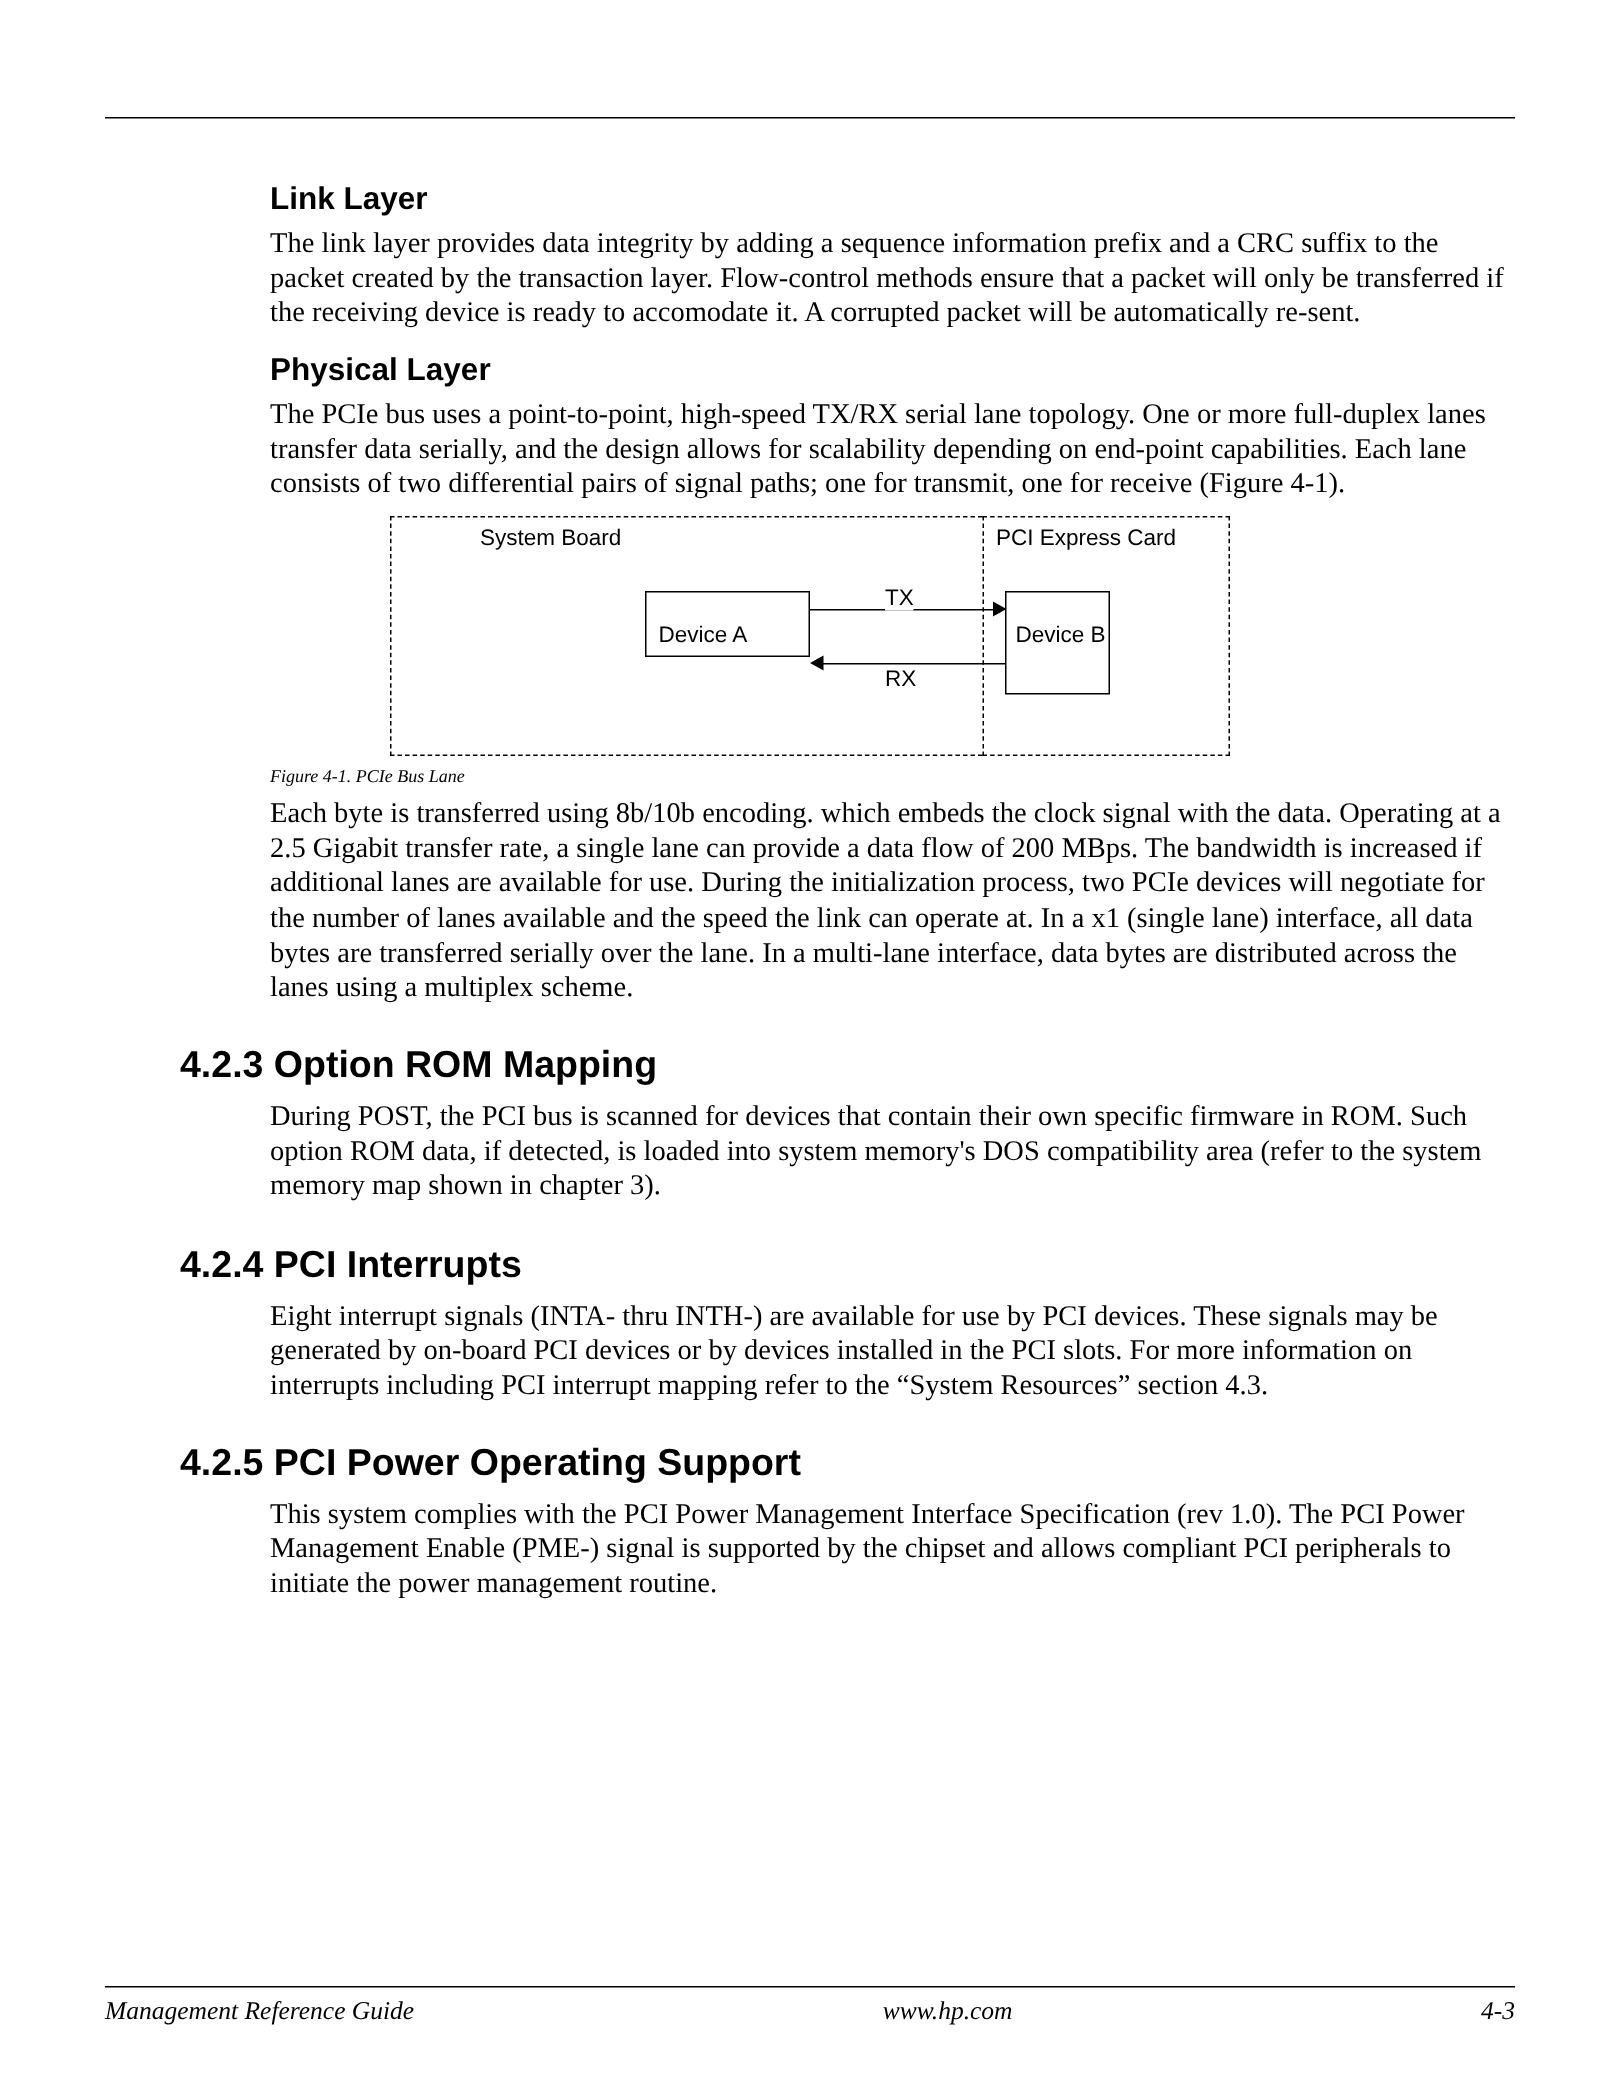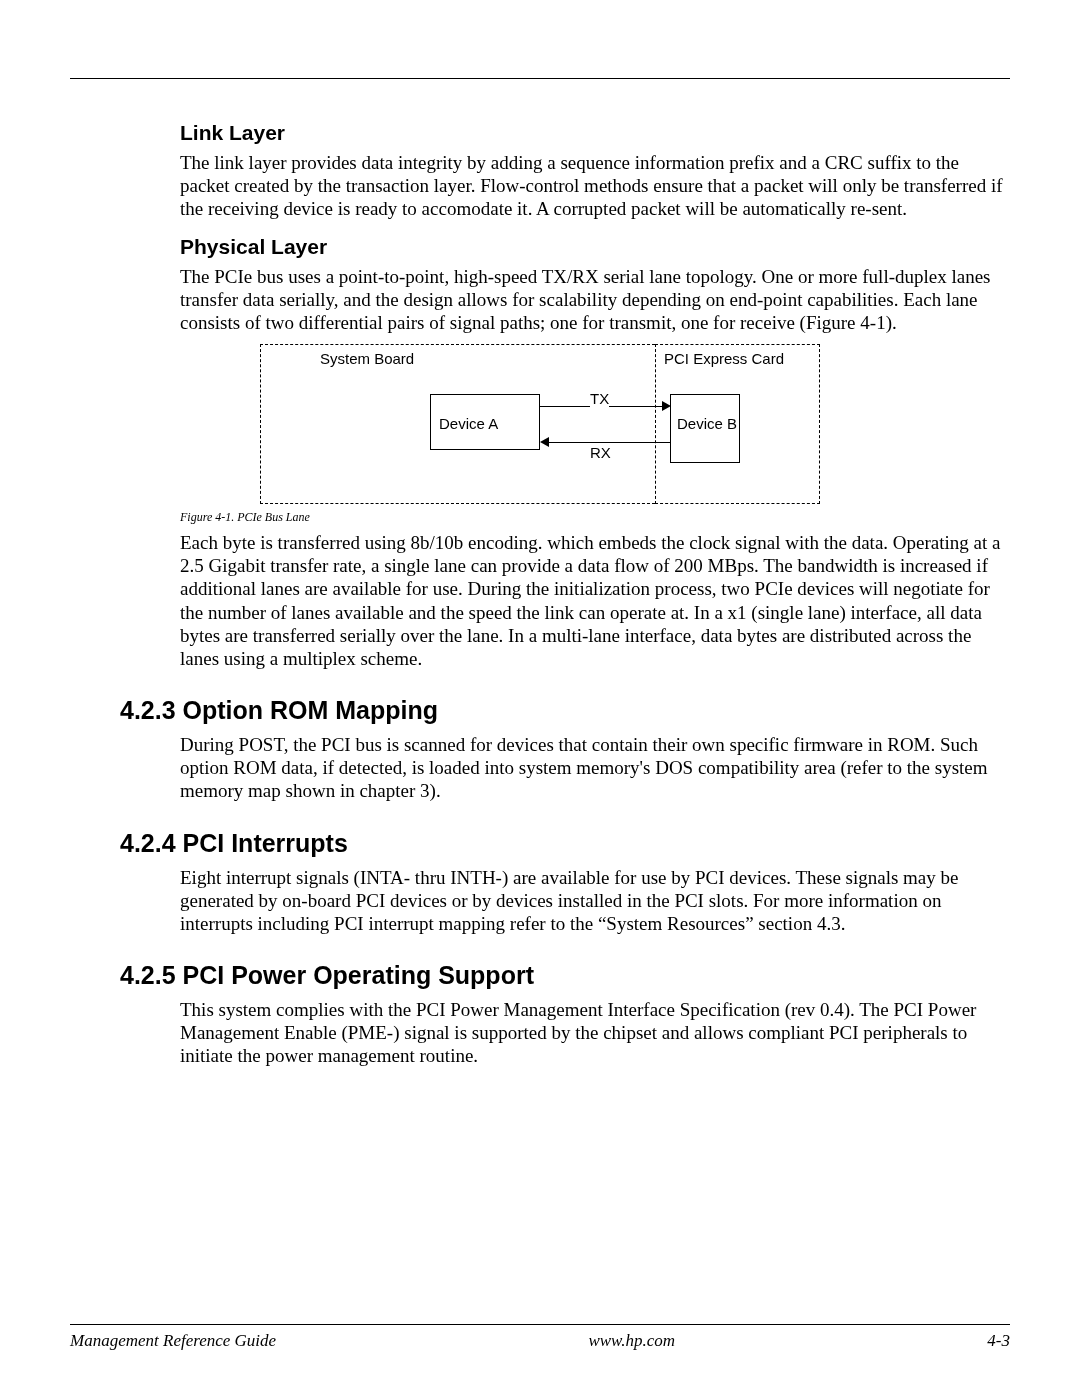--- a/index.html
+++ b/index.html
@@ -106,21 +106,21 @@
   }
   .lbl {
     position: absolute;
     font-family: Arial, Helvetica, sans-serif;
     font-size: 15px;
     background: #fff;
   }
   .boxA {
     position: absolute;
     left: 170px; top: 50px;
-    width: 110px; height: 56px;
+    width: 110px; height: 44px;
     border: 1.5px solid #000;
     background: #fff;
   }
   .boxB {
     position: absolute;
     left: 410px; top: 50px;
     width: 70px; height: 69px;
     border: 1.5px solid #000;
     background: #fff;
   }
@@ -185,21 +185,21 @@
 
     <p class="body-p">Each byte is transferred using 8b/10b encoding. which embeds the clock signal with the data. Operating at a 2.5 Gigabit transfer rate, a single lane can provide a data flow of 200 MBps. The bandwidth is increased if additional lanes are available for use. During the initialization process, two PCIe devices will negotiate for the number of lanes available and the speed the link can operate at. In a x1 (single lane) interface, all data bytes are transferred serially over the lane. In a multi-lane interface, data bytes are distributed across the lanes using a multiplex scheme.</p>
 
     <div class="h2">4.2.3 Option ROM Mapping</div>
     <p class="body-p">During POST,  the PCI bus is scanned for devices that contain their own specific firmware in ROM. Such option ROM data, if detected, is loaded into system memory's DOS compatibility area (refer to the system memory map shown in chapter 3).</p>
 
     <div class="h2">4.2.4 PCI Interrupts</div>
     <p class="body-p">Eight interrupt signals (INTA- thru INTH-) are available for use by PCI devices. These signals may be generated by on-board PCI devices or by devices installed in the PCI slots. For more information on interrupts including PCI interrupt mapping refer to the “System Resources” section 4.3.</p>
 
     <div class="h2">4.2.5 PCI Power Operating Support</div>
-    <p class="body-p">This system complies with the PCI Power Management Interface Specification (rev 0.4). The PCI Power Management Enable (PME-) signal is supported by the chipset and allows compliant PCI peripherals to initiate the power management routine.</p>
+    <p class="body-p">This system complies with the PCI Power Management Interface Specification (rev 1.0). The PCI Power Management Enable (PME-) signal is supported by the chipset and allows compliant PCI peripherals to initiate the power management routine.</p>
 
   </div>
 
   <div class="footer">
     <hr class="footer-line">
     <div class="footer-row">
       <span>Management Reference Guide</span>
       <span class="mid">www.hp.com</span>
       <span>4-3</span>
     </div>

